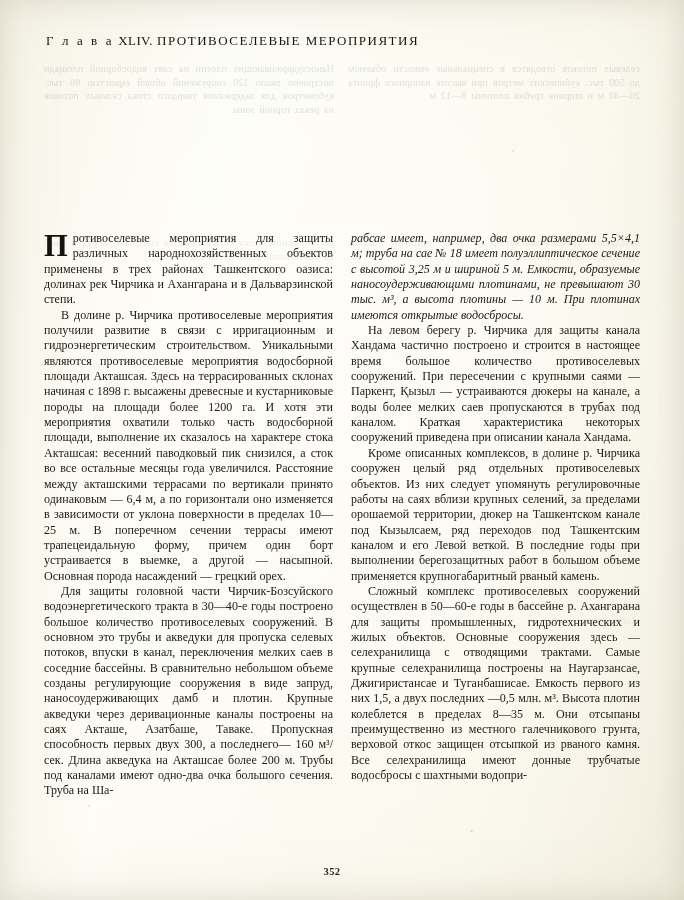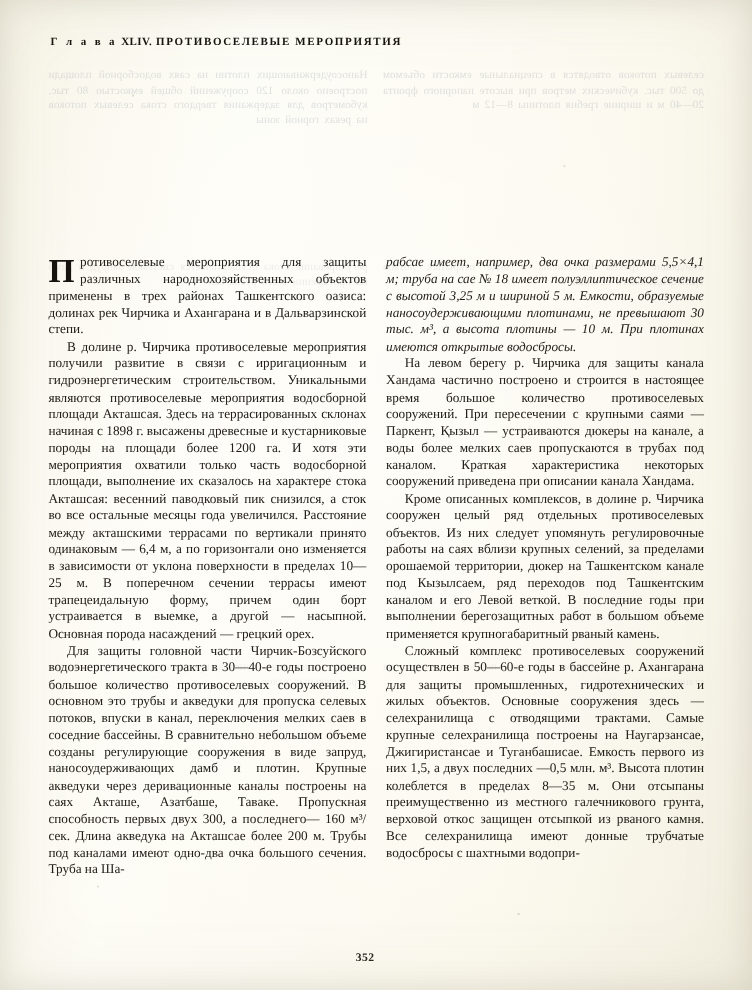--- a/index.html
+++ b/index.html
@@ -59,22 +59,22 @@
   #bleed-low-left  { left: 44px;  top: 600px; width: 290px; opacity: 0.13; }
   #bleed-low-right { left: 348px; top: 600px; width: 292px; opacity: 0.13; }
 
   .content { position: relative; z-index: 3; }
 
   .chapter-title {
     position: absolute;
     left: 46px;
     top: 33px;
     width: 600px;
-    font-size: 10px;
-    font-weight: bold;
+    font-size: 13px;
+    font-weight: normal;
     letter-spacing: 0.9px;
     color: #17150f;
     white-space: nowrap;
     font-family: "Liberation Serif", "DejaVu Serif", serif;
   }
   .chapter-title .glava {
     letter-spacing: 2.6px;
   }
   .chapter-title .roman {
     letter-spacing: 0.4px;

